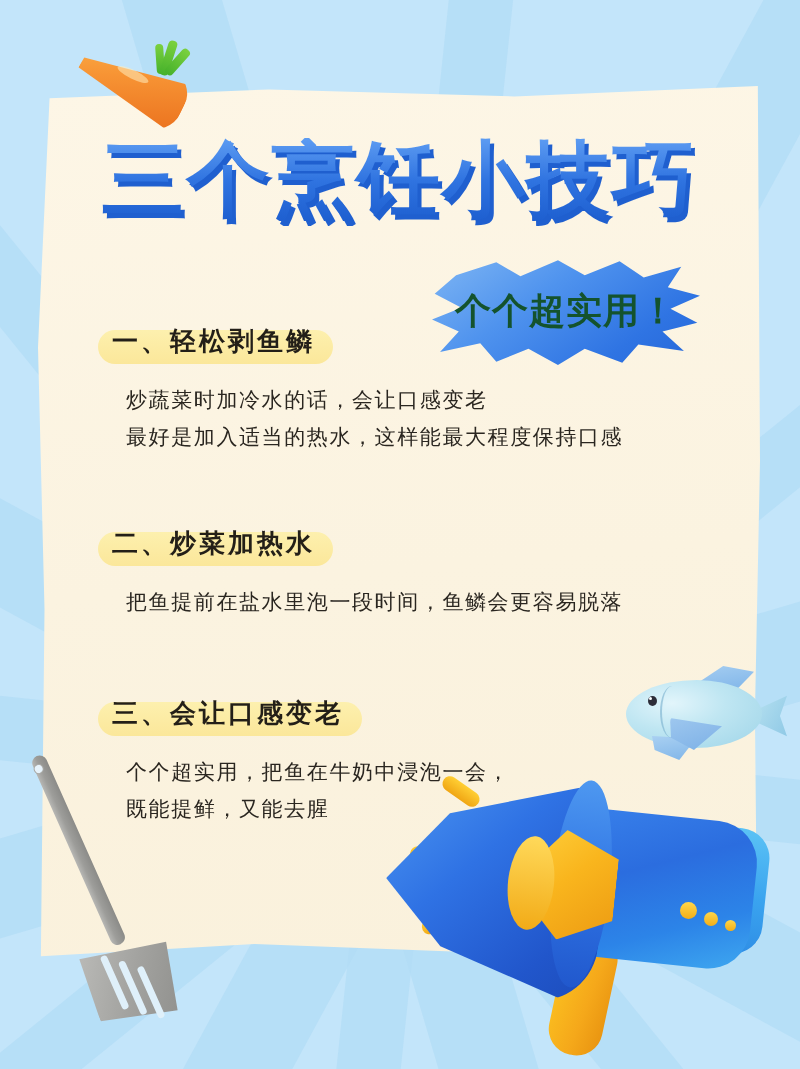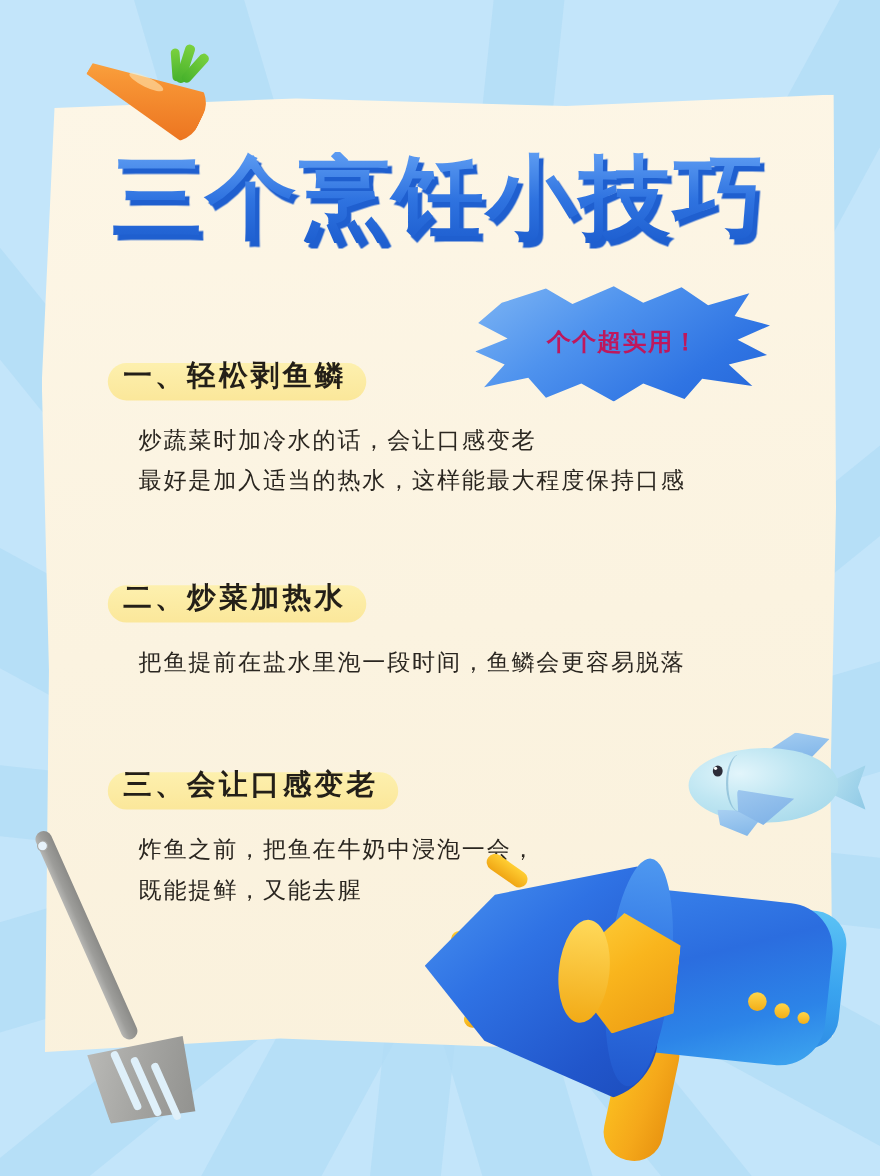--- a/index.html
+++ b/index.html
@@ -49,21 +49,21 @@
     position:absolute;inset:0;
     background:linear-gradient(145deg,#7fb6f4 0%,#4f93ee 38%,#2f74e3 75%,#2566d8 100%);
     clip-path:polygon(
       9% 16%, 24% 4%, 33% 17%, 47% 2%, 57% 16%, 70% 3%, 79% 18%, 93% 8%,
       88% 27%, 100% 35%, 89% 47%, 99% 60%, 86% 68%, 94% 86%, 77% 80%,
       71% 97%, 57% 84%, 47% 99%, 36% 84%, 24% 96%, 18% 79%, 3% 87%,
       10% 68%, 0% 57%, 11% 46%, 1% 33%);
   }
   .badge-text{
     position:absolute;inset:0;display:flex;align-items:center;justify-content:center;
-    font-size:22px;font-weight:900;color:#be185d;letter-spacing:1px;
+    font-size:36px;font-weight:900;color:#14532d;letter-spacing:1px;
     padding-bottom:2px;
     font-family:"DejaVu Sans","Liberation Sans",sans-serif;
   }
 
   
   .section{position:absolute;left:60px;width:660px;}
   .s1{top:234px;}
   .s2{top:436px;}
   .s3{top:606px;}
 
@@ -276,21 +276,21 @@
           <span class="ln">把鱼提前在盐水里泡一段时间，鱼鳞会更容易脱落</span>
         </div>
       </div>
 
       <div class="section s3">
         <div class="heading">
           <span class="pill"></span>
           <span class="htext">三、会让口感变老</span>
         </div>
         <div class="body">
-          <span class="ln">炸鱼之前，把鱼在牛奶中浸泡一会，</span>
+          <span class="ln">个个超实用，把鱼在牛奶中浸泡一会，</span>
           <span class="ln">既能提鲜，又能去腥</span>
         </div>
       </div>
 
     </div>
   </div>
 
   <div class="badge">
     <div class="badge-star"></div>
     <div class="badge-text">个个超实用！</div>

